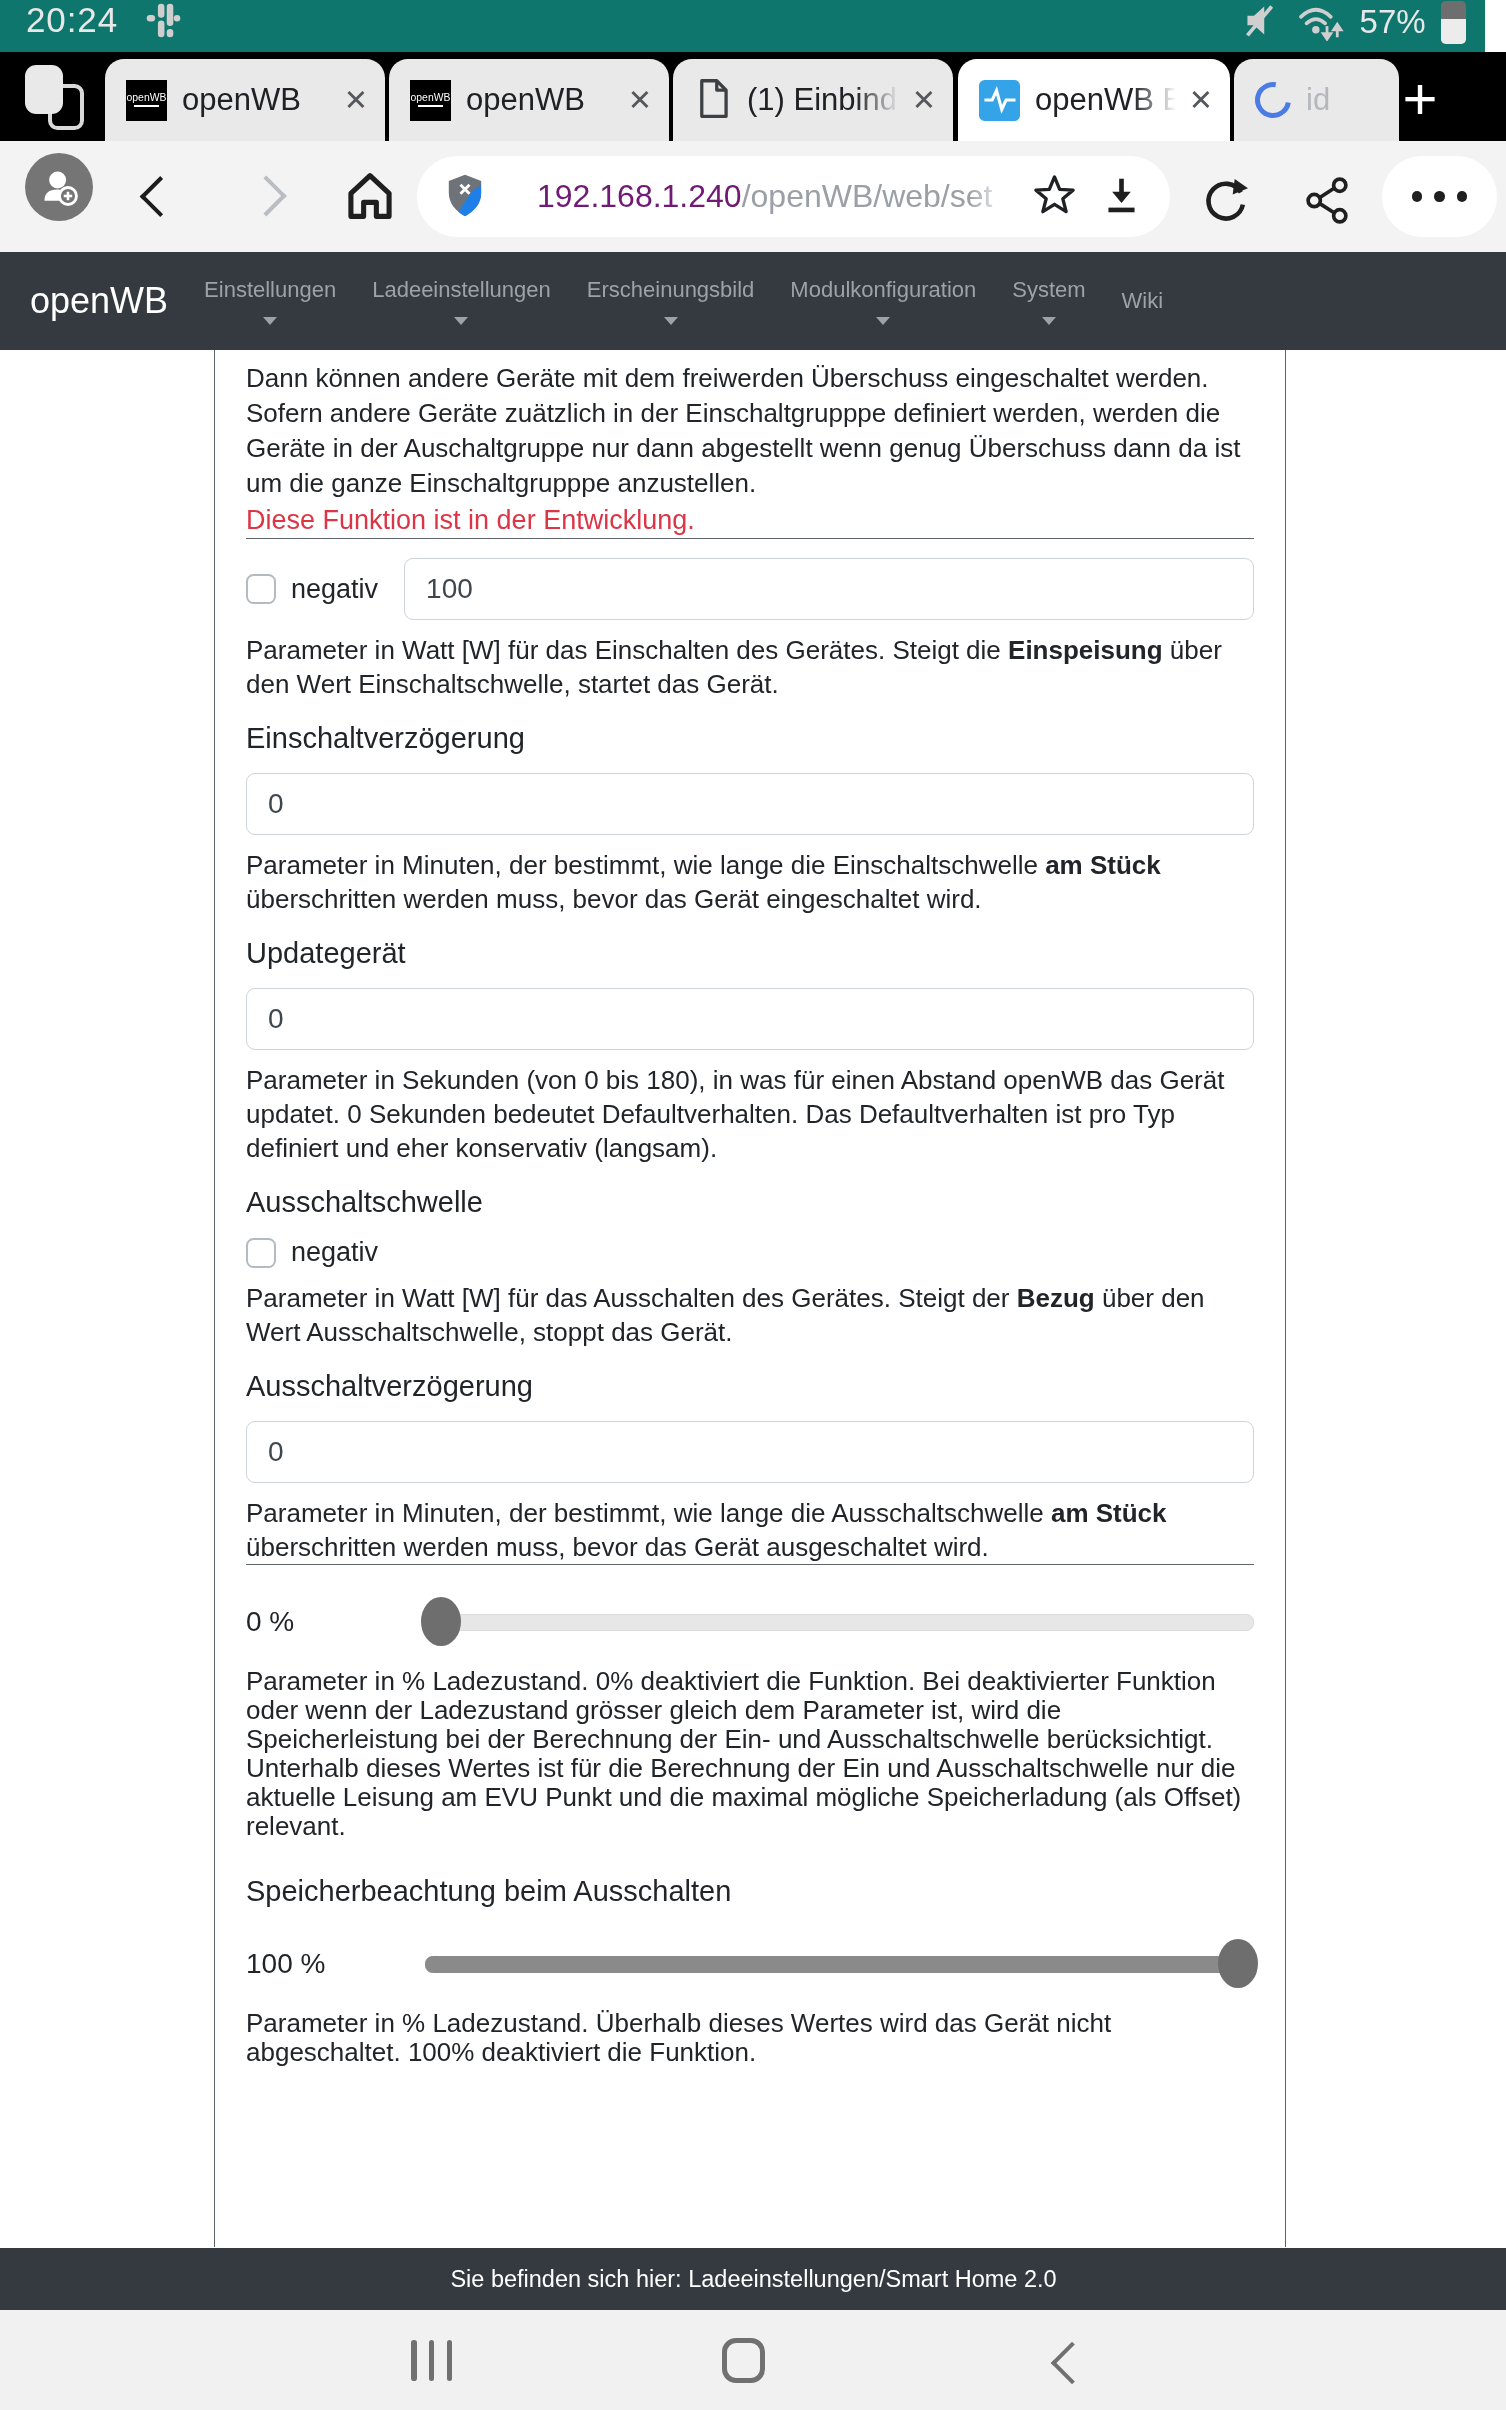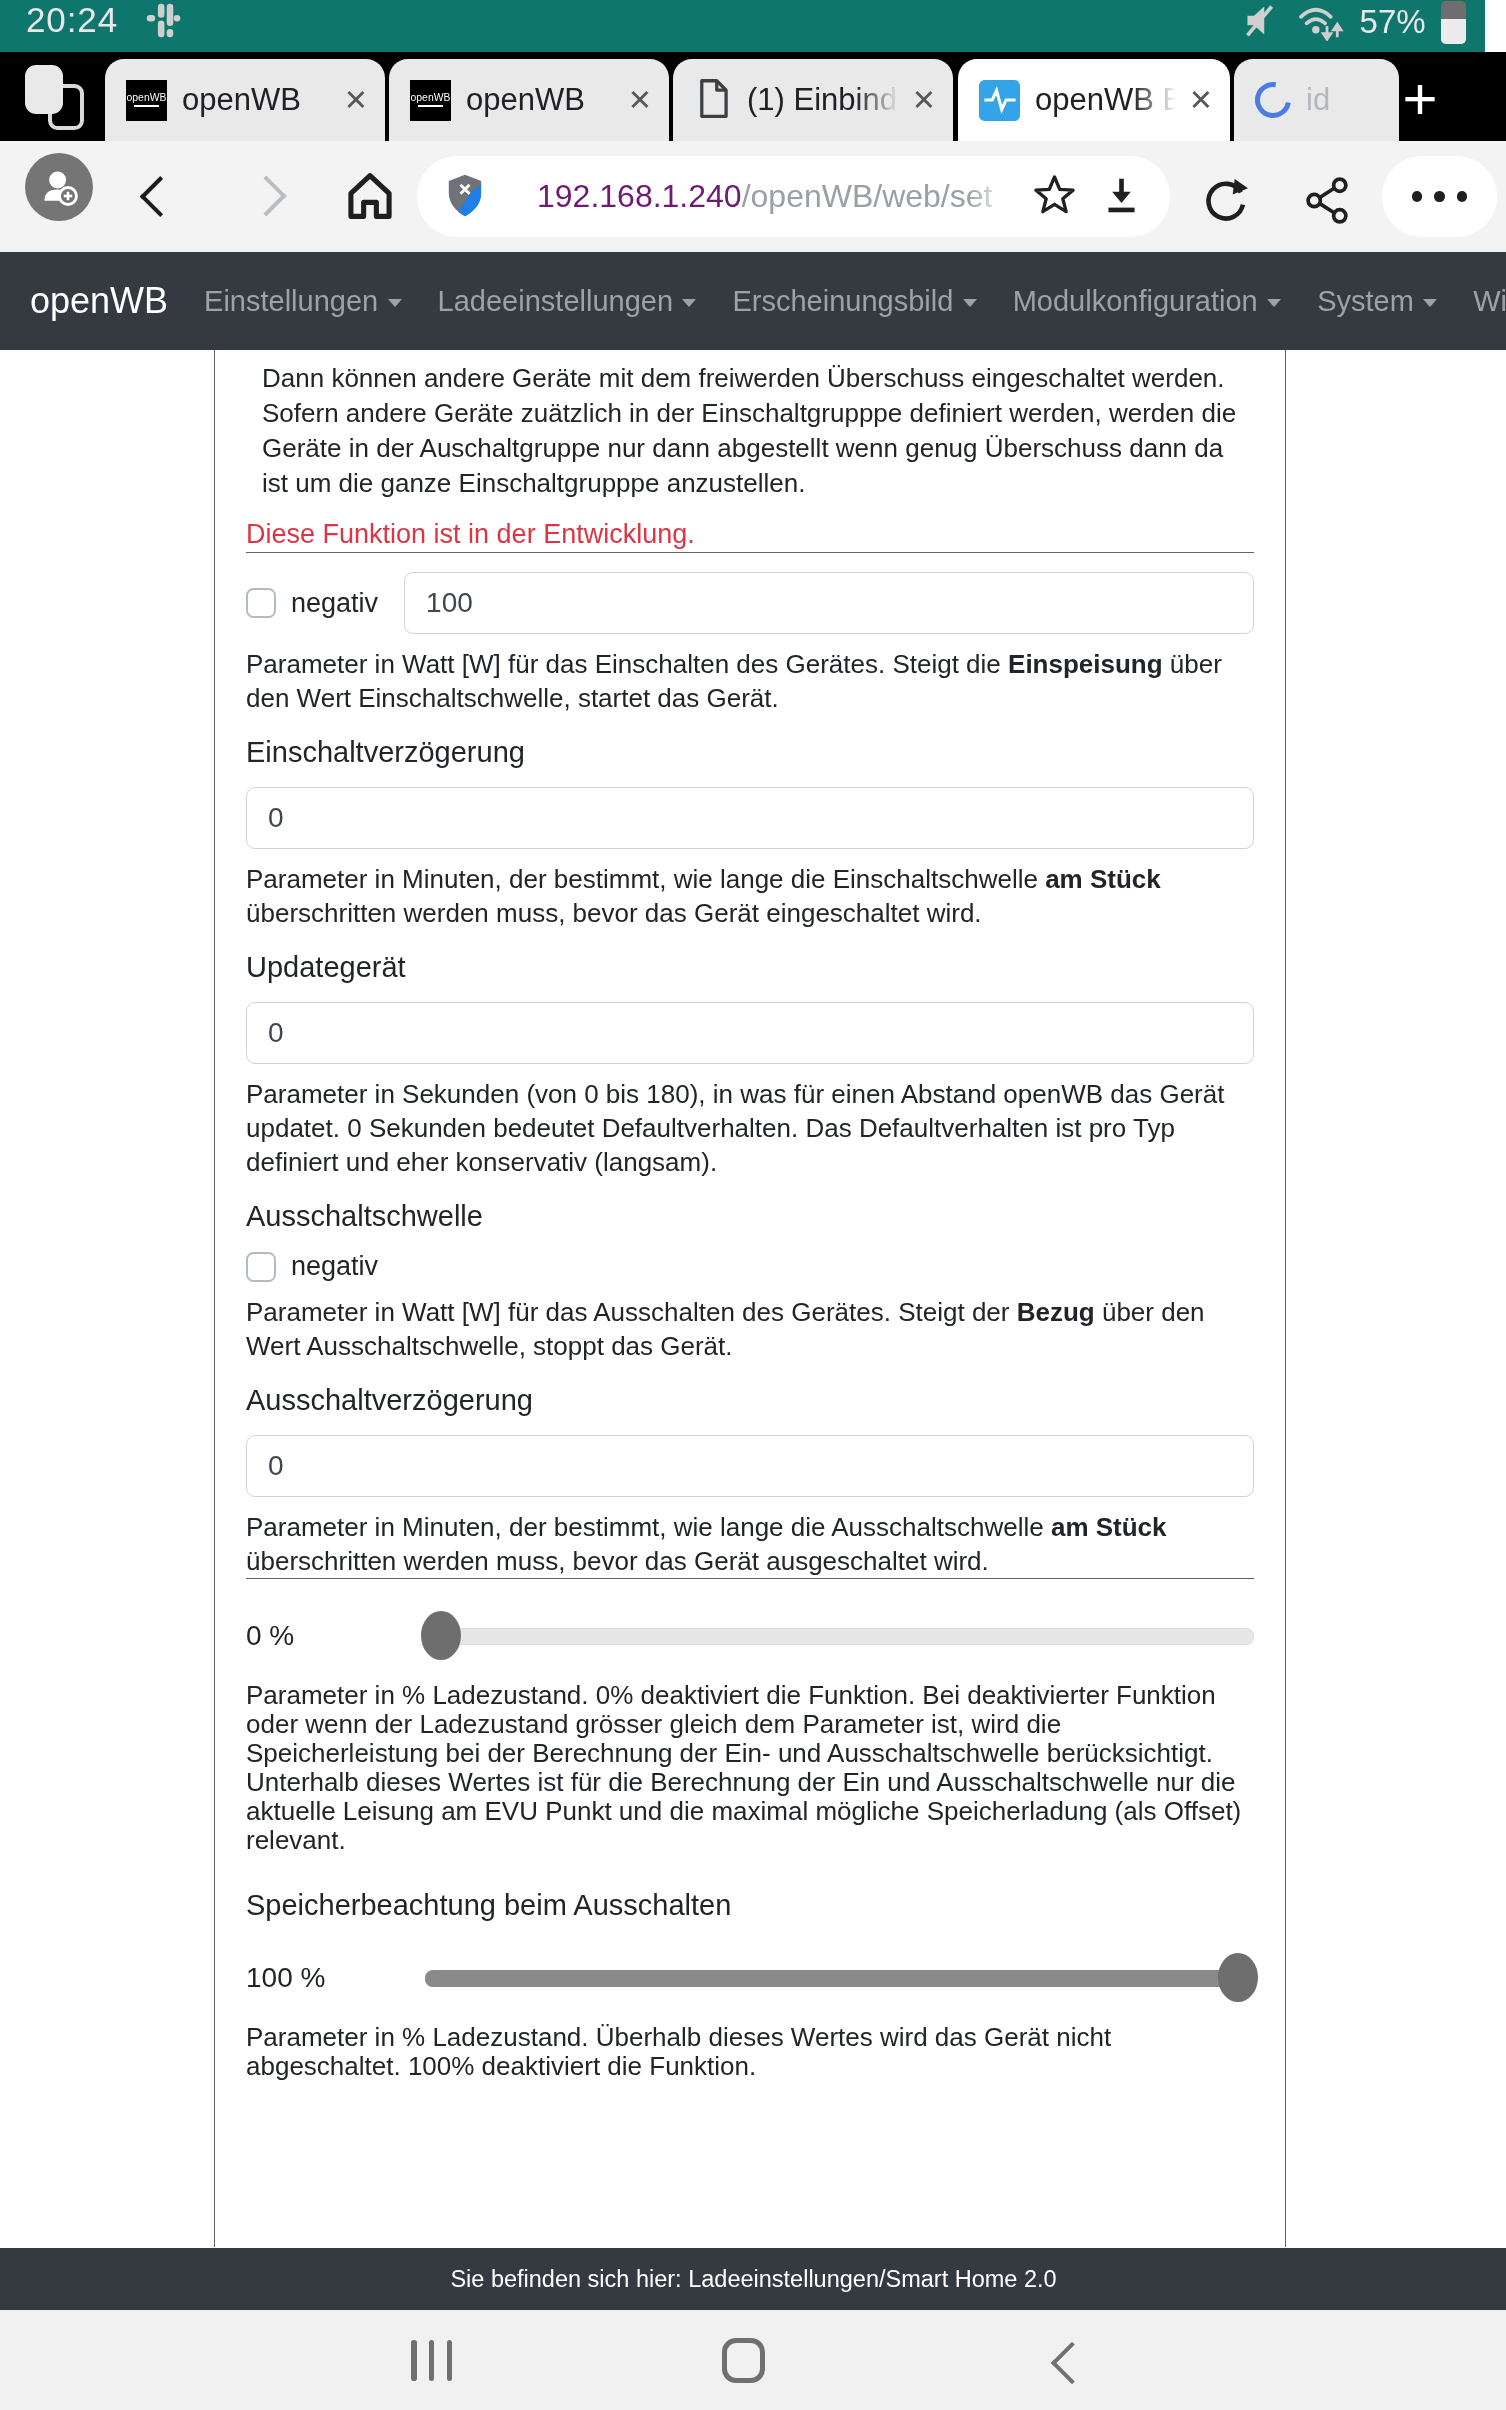--- a/index.html
+++ b/index.html
@@ -55,28 +55,28 @@
   .pill-ic{margin-left:24.5px;flex:none;}
   .tb-ic{position:absolute;top:34px;}
   .more-pill{position:absolute;left:1382px;top:15px;width:115px;height:81px;background:#fff;border-radius:40px;
              display:flex;align-items:center;justify-content:center;gap:12.2px;}
   .dot{width:10.4px;height:10.4px;border-radius:50%;background:#1f1f1f;}
 
   
   .site-nav{position:absolute;left:0;top:252px;width:1507px;height:98px;background:#343a40;
             display:flex;align-items:center;overflow:hidden;white-space:nowrap;}
   .brand{color:#fff;font-size:36px;margin-left:30px;}
-  .nav-item{color:#9ca2a8;font-size:29px;margin-left:36px;display:inline-flex;align-items:center;gap:9.4px;}
+  .nav-item{color:#9ca2a8;font-size:22px;margin-left:36px;display:inline-flex;align-items:center;gap:9.4px;flex-direction:column;}
   .caret{width:0;height:0;border-left:7.5px solid transparent;border-right:7.5px solid transparent;border-top:8.5px solid #9ca2a8;margin-top:3.8px;}
 
   
   .card{position:absolute;left:214px;top:350px;width:1072px;height:1897px;background:#fff;
         border-left:1.9px solid #5f6468;border-right:1.9px solid #5f6468;box-sizing:border-box;
         padding:0 31px;overflow:hidden;color:#212529;}
-  .body-txt{font-size:26px;line-height:35px;margin:16px;}
+  .body-txt{font-size:26px;line-height:35px;margin:0;}
   .intro{margin-top:11.3px;}
   .dev-note{color:#dc3545;font-size:27px;line-height:35px;margin:1.9px 0 0;}
   hr.rule{border:none;border-top:1.9px solid #5f6468;margin:0;}
   .hr1{margin-top:21px;}
   .hr2{margin-top:24.5px;}
   .sec-h{font-size:29px;line-height:32px;font-weight:400;margin:21px 0 0;}
   .mt-lg{margin-top:43px;}
   .mt-xl{margin-top:40px;}
   .mt-xxl{margin-top:34px;}
   .fld-row{display:flex;align-items:center;margin-top:19px;}

